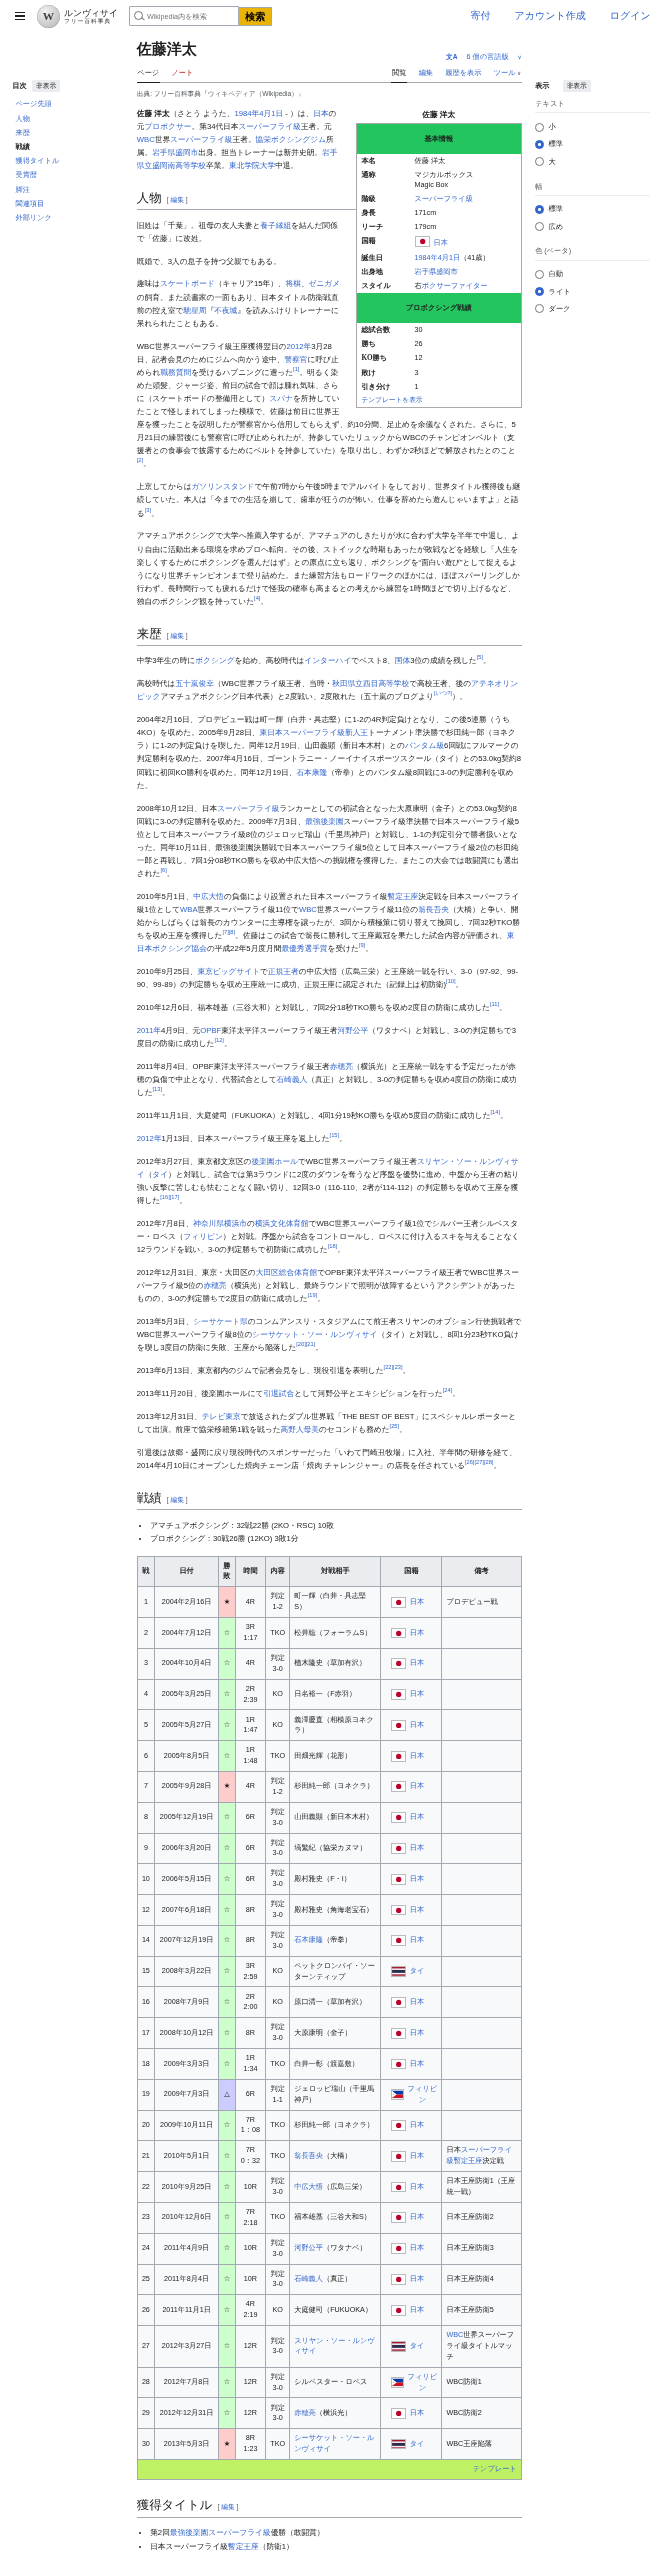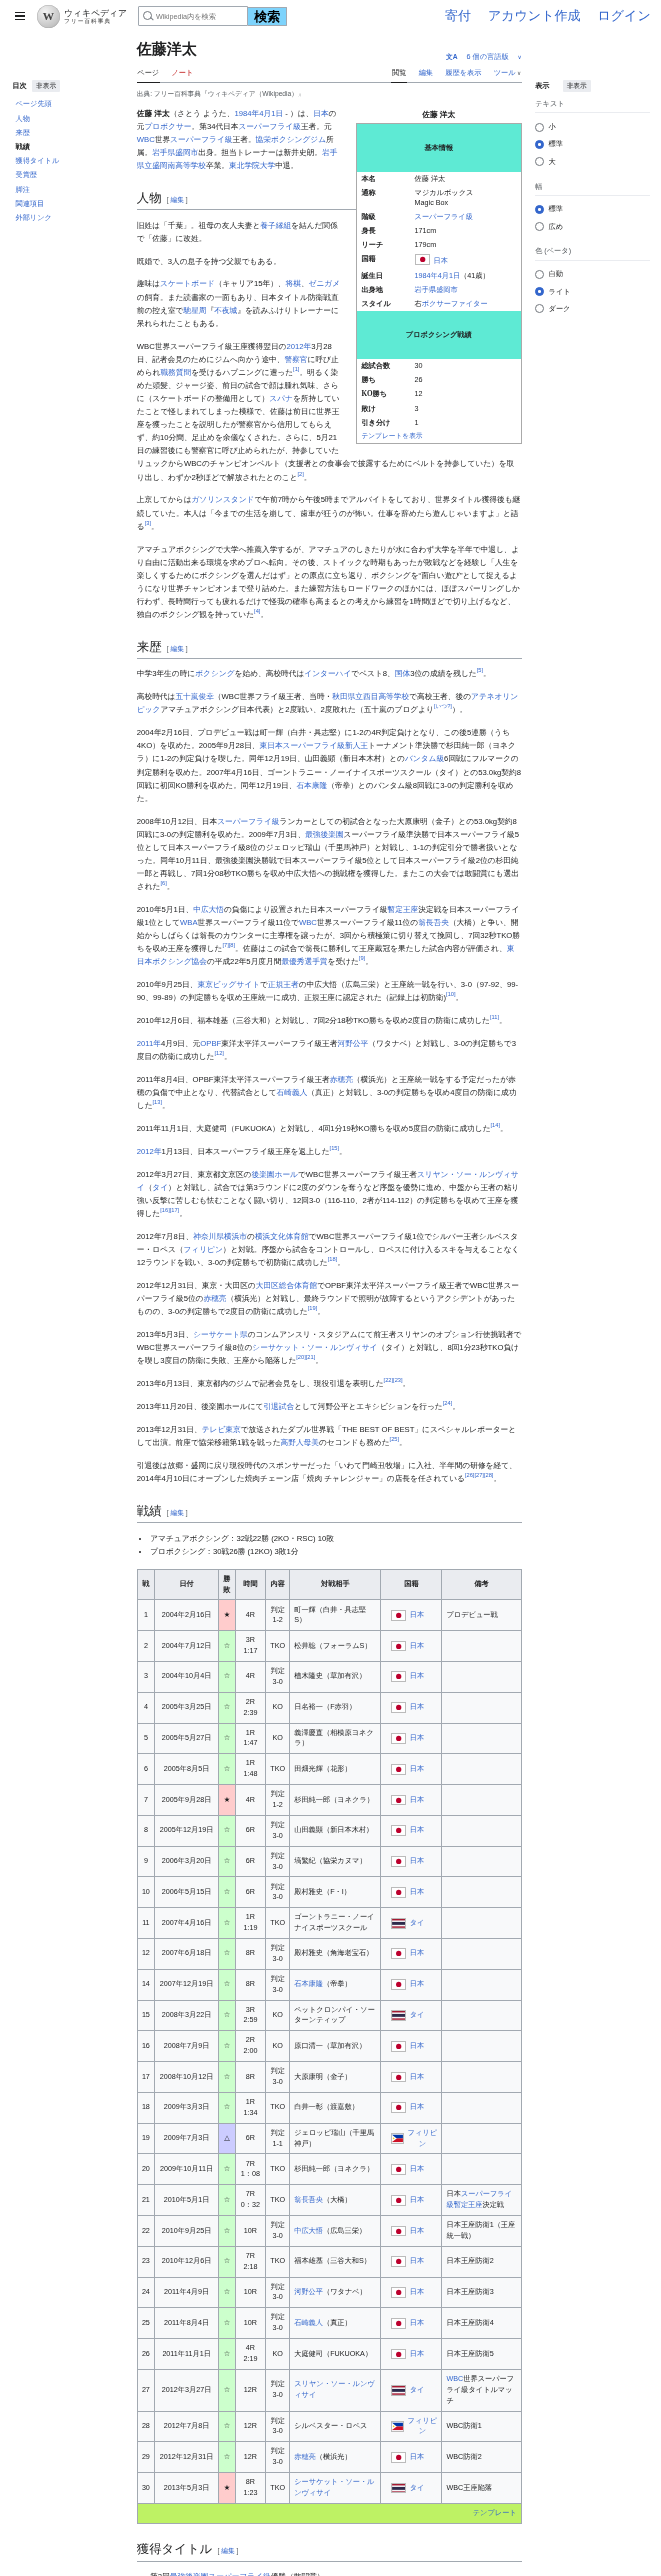--- a/index.html
+++ b/index.html
@@ -15,22 +15,22 @@
   .globe{width:23px;height:23px;border-radius:50%;background:radial-gradient(circle at 35% 30%,#f3f3f3,#c4c4c4 70%,#9a9a9a);
     display:flex;align-items:center;justify-content:center;color:#444;font-weight:bold;font-size:11.3px;
     font-family:"Liberation Serif",serif;box-shadow:inset 0 0 0 0.5px #b0b0b0;}
   .logo-text{line-height:1.15;}
   .logo-line1{font-size:8.8px;font-family:"Liberation Serif",serif;}
   .logo-line2{font-size:5.7px;letter-spacing:1px;color:#333;}
   .search{display:flex;align-items:flex-end;position:relative;margin-left:3.1px;}
   .search .mag{position:absolute;left:4.6px;top:4.6px;width:7.2px;height:7.2px;border:1px solid #72777d;border-radius:50%;}
   .search .mag::after{content:"";position:absolute;left:5.7px;top:6.2px;width:3.6px;height:1px;background:#72777d;transform:rotate(45deg);}
   .search input{width:87px;height:17.5px;border:0.5px solid #a2a9b1;border-radius:1px 0 0 1px;padding:0 4.1px 0 16.5px;font-size:7.2px;color:#202122;outline:none;}
-  .search button{height:18.5px;border:0.5px solid #a2a9b1;border-left:none;background:#7dd3fc;font-size:13px;font-weight:bold;padding:0 6.2px;border-radius:0 1px 1px 0;cursor:pointer;}
-  .header-links{margin-left:auto;display:flex;gap:17px;font-size:13px;}
+  .search button{height:18.5px;border:0.5px solid #a2a9b1;border-left:none;background:#eab308;font-size:10px;font-weight:bold;padding:0 6.2px;border-radius:0 1px 1px 0;cursor:pointer;}
+  .header-links{margin-left:auto;display:flex;gap:24px;font-size:10px;}
   
   .page{display:grid;grid-template-columns:111px 385px 1fr;gap:13.4px;padding:8.2px 12.4px 31px 12.4px;}
   
   .sidebar{font-size:7.2px;padding-top:40px;}
   .toc-head{display:flex;align-items:center;gap:5.2px;margin-bottom:5.2px;}
   .toc-title{font-weight:bold;}
   .pill{background:#eaecf0;border-radius:1px;padding:1.5px 4.1px;font-size:6.7px;color:#202122;cursor:pointer;}
   .toc-item{padding:2.1px 0 2.1px 3.1px;}
   .toc-item.active a{color:#202122;font-weight:bold;}
   
@@ -60,21 +60,21 @@
   p{margin:0 0 9.8px;line-height:1.7;}
   h2{font-size:12.4px;font-weight:500;border-bottom:0.5px solid #a2a9b1;padding-bottom:2.6px;margin:17.5px 0 8.2px;clear:none;}
   .editlink{font-size:6.7px;color:#54595d;font-weight:normal;margin-left:5.2px;}
   ul.plain{margin:0 0 9.3px 13.4px;padding:0;line-height:1.8;}
   
   .ib-wrap{float:right;width:166px;margin:1px 0 9.3px 13.4px;font-size:7.2px;}
   .ib-caption{text-align:center;font-weight:bold;font-size:7.7px;padding:2.1px 0 3.1px;}
   table.ib{width:100%;border:0.5px solid #aaa;border-collapse:collapse;background:#fff;}
   .ib th,.ib td{padding:2.1px 4.6px;text-align:left;vertical-align:top;font-weight:normal;}
   .ib th{font-weight:bold;width:44px;font-family:Liberation Serif, serif;}
-  .ib .sect{background:#5eead4;text-align:center;font-weight:bold;padding:19px;}
+  .ib .sect{background:#22c55e;text-align:center;font-weight:bold;padding:10px;}
   .ib-footer{text-align:right;padding:2.6px 4.6px;font-size:6.7px;}
   .flag{display:inline-block;vertical-align:-1.5px;margin-right:3.6px;}
   
   table.wikitable{border-collapse:collapse;background:#f8f9fa;font-size:7.2px;width:100%;margin:3.1px 0 7.2px;}
   .wikitable th,.wikitable td{border:0.5px solid #a2a9b1;padding:4.1px 4.1px;text-align:center;vertical-align:middle;line-height:1.5;}
   .wikitable th{background:#eaecf0;font-weight:bold;}
   .wikitable td.l{text-align:left;}
   .res-win{background:#cfc;}
   .res-loss{background:#fcc;}
   .res-draw{background:#ccf;}
@@ -86,21 +86,21 @@
 
 <div class="site-header">
   <div class="burger">
       <span></span>
       <span></span>
       <span></span>
     </div>
   <div class="logo">
     <div class="globe">W</div>
     <div class="logo-text">
-      <div class="logo-line1">ウィキペディア</div>
+      <div class="logo-line1">ルンヴィサイ</div>
       <div class="logo-line2">フリー百科事典</div>
     </div>
   </div>
   <div class="search">
     <span class="mag"></span>
     <input placeholder="Wikipedia内を検索" style="">
     <button>検索</button>
   </div>
   <div class="header-links" id="header-links">
       <a href="#">寄付</a>
@@ -451,39 +451,20 @@
             <td>6R</td>
             <td>判定<br>3-0</td>
             <td class="l"><span>殿村雅史</span><span>（F・I）</span></td>
             <td>
               <span class="natcell">
                 <svg width="13.4" height="8.8" style="border:0.5px solid #bbb" class="flag" viewBox="0 0 30 20">
                   <rect width="30" height="20" fill="#fff"></rect>
                   <circle cx="15" cy="10" r="6" fill="#bc002d"></circle>
                 </svg>
                 <a href="#">日本</a>
-              </span>
-            </td>
-            <td class="l"></td>
-          </tr>
-          <tr>
-            <td>11</td>
-            <td>2007年4月16日</td>
-            <td class="res-win">☆</td>
-            <td>1R<br>1:19</td>
-            <td>TKO</td>
-            <td class="l"><span>ゴーントラニー・ノーイナイスポーツスクール</span></td>
-            <td>
-              <span class="natcell">
-                <svg width="13.4" height="8.8" style="border:0.5px solid #bbb" class="flag" viewBox="0 0 30 20">
-                  <rect width="30" height="20" fill="#a51931"></rect>
-                  <rect y="3.3" width="30" height="13.4" fill="#f4f5f8"></rect>
-                  <rect y="6.7" width="30" height="6.6" fill="#2d2a4a"></rect>
-                </svg>
-                <a href="#">タイ</a>
               </span>
             </td>
             <td class="l"></td>
           </tr>
           <tr>
             <td>12</td>
             <td>2007年6月18日</td>
             <td class="res-win">☆</td>
             <td>8R</td>
             <td>判定<br>3-0</td>

